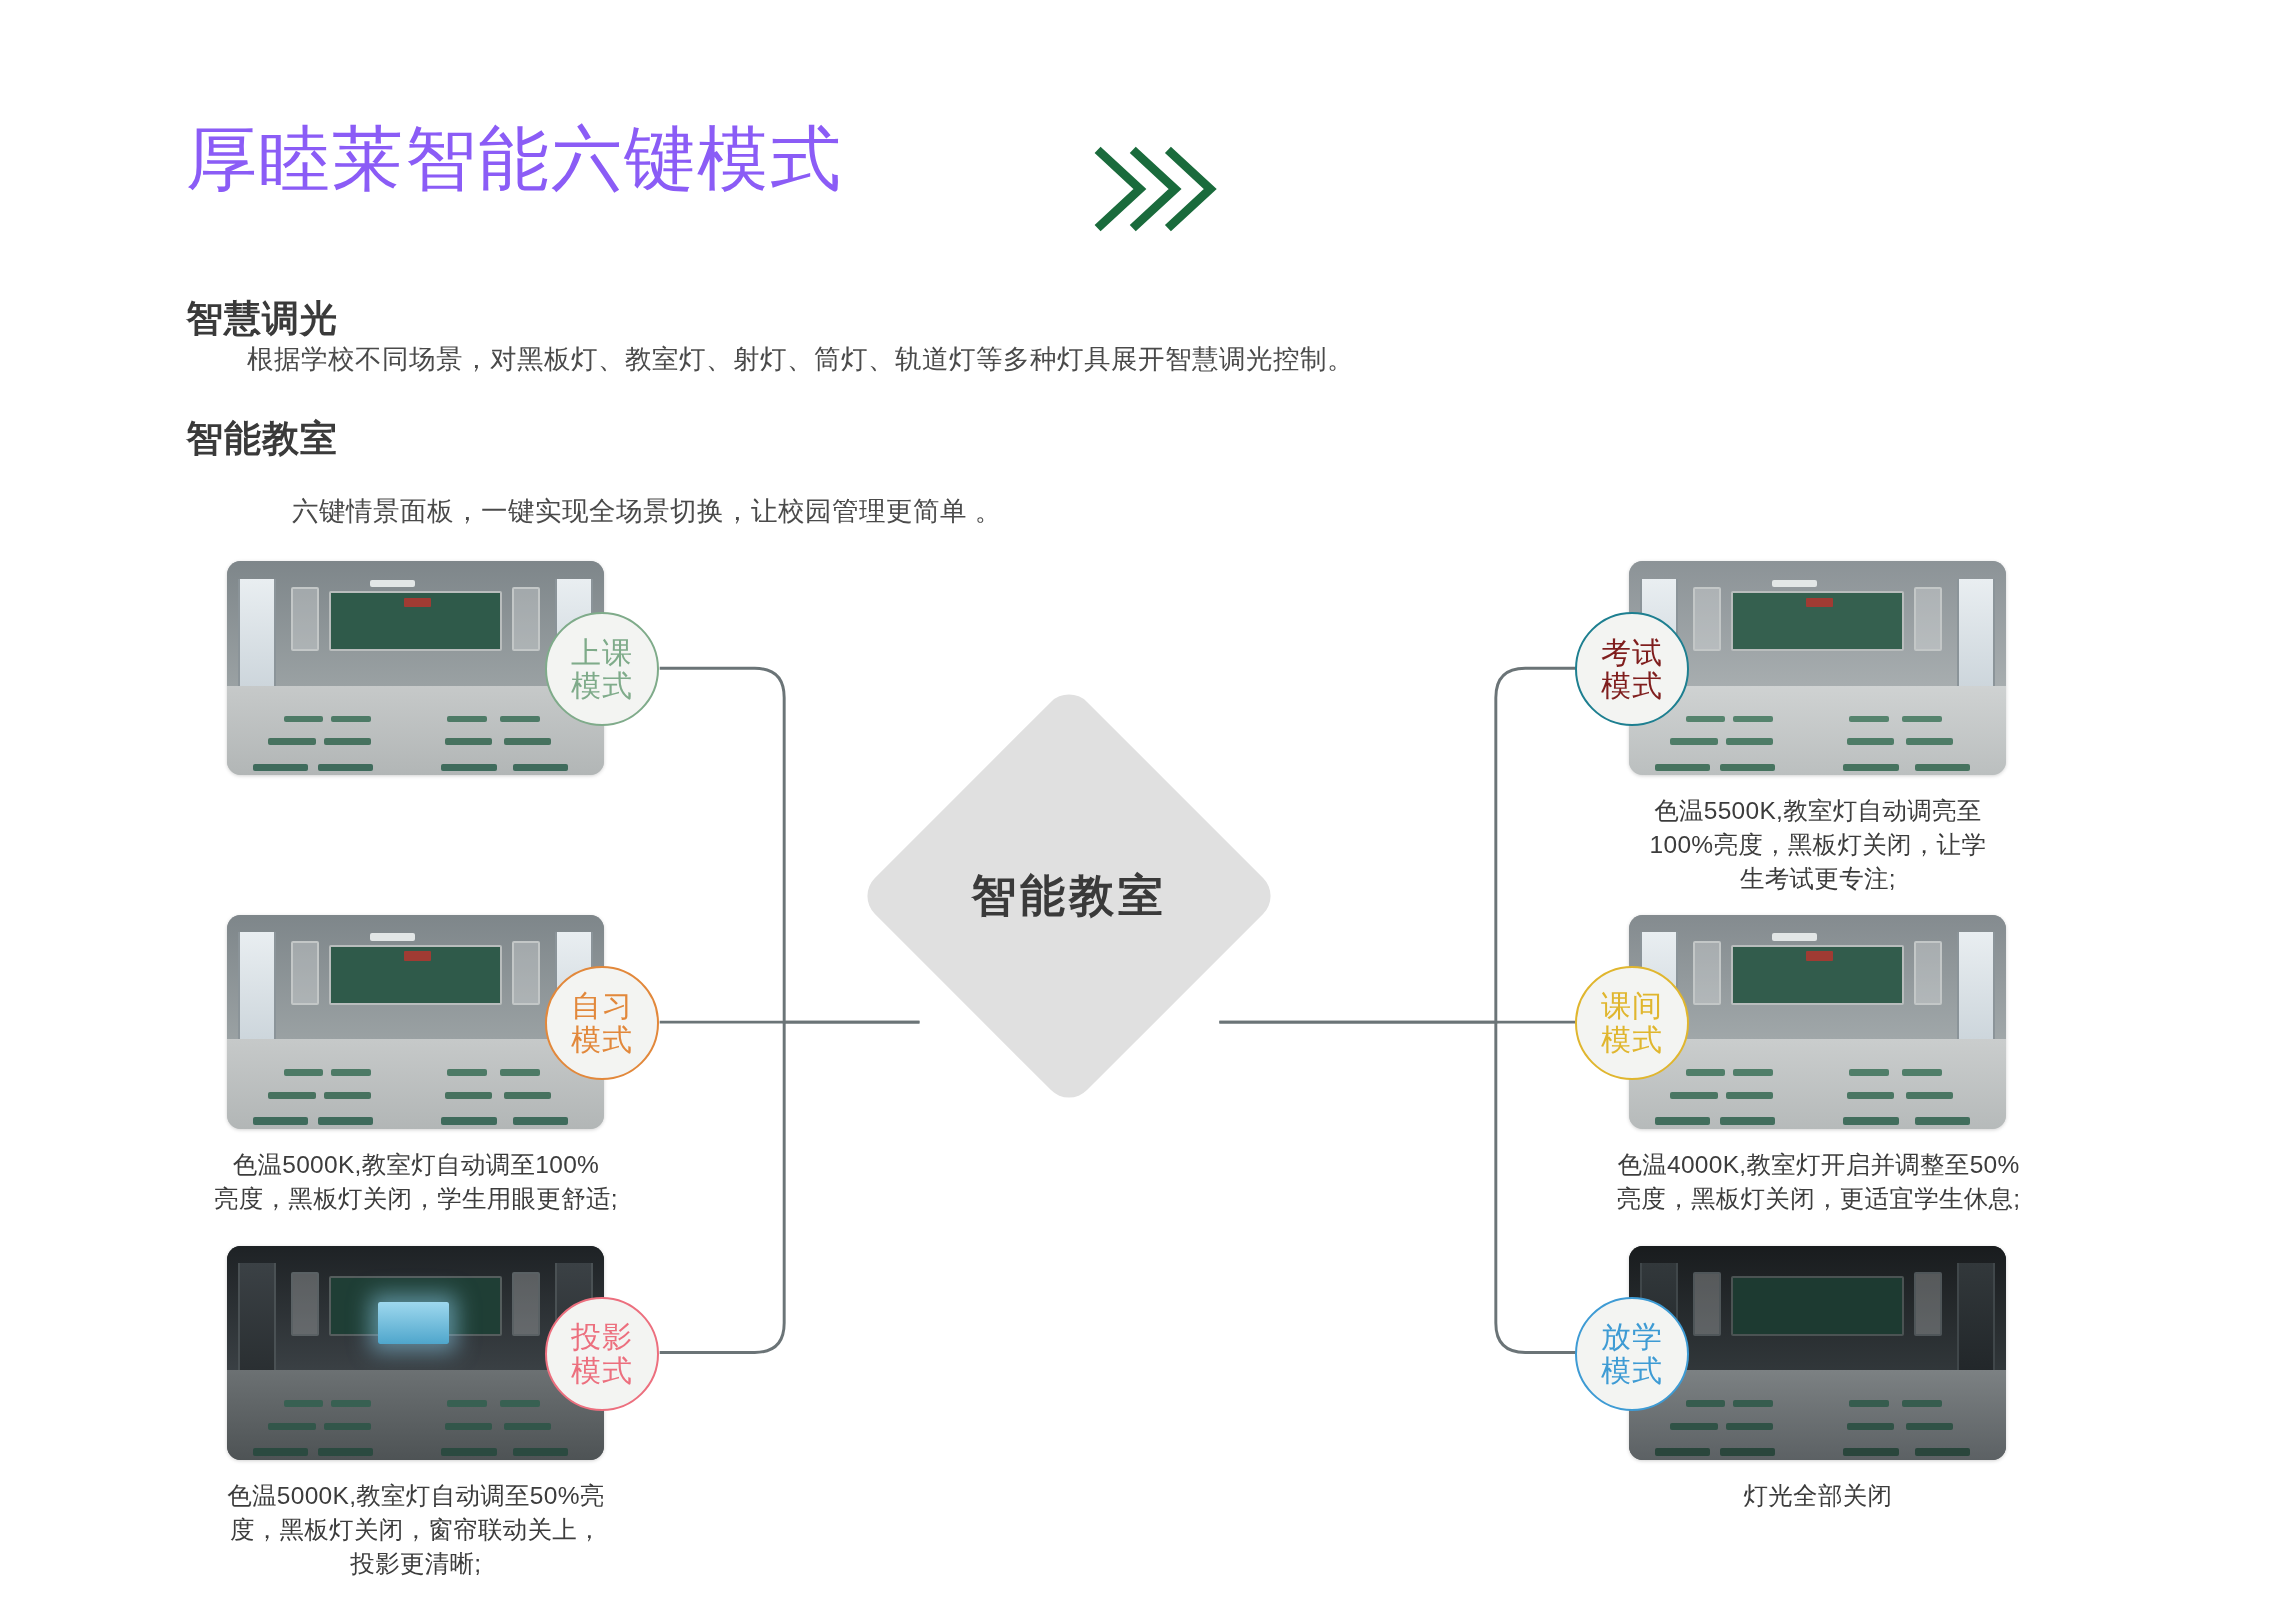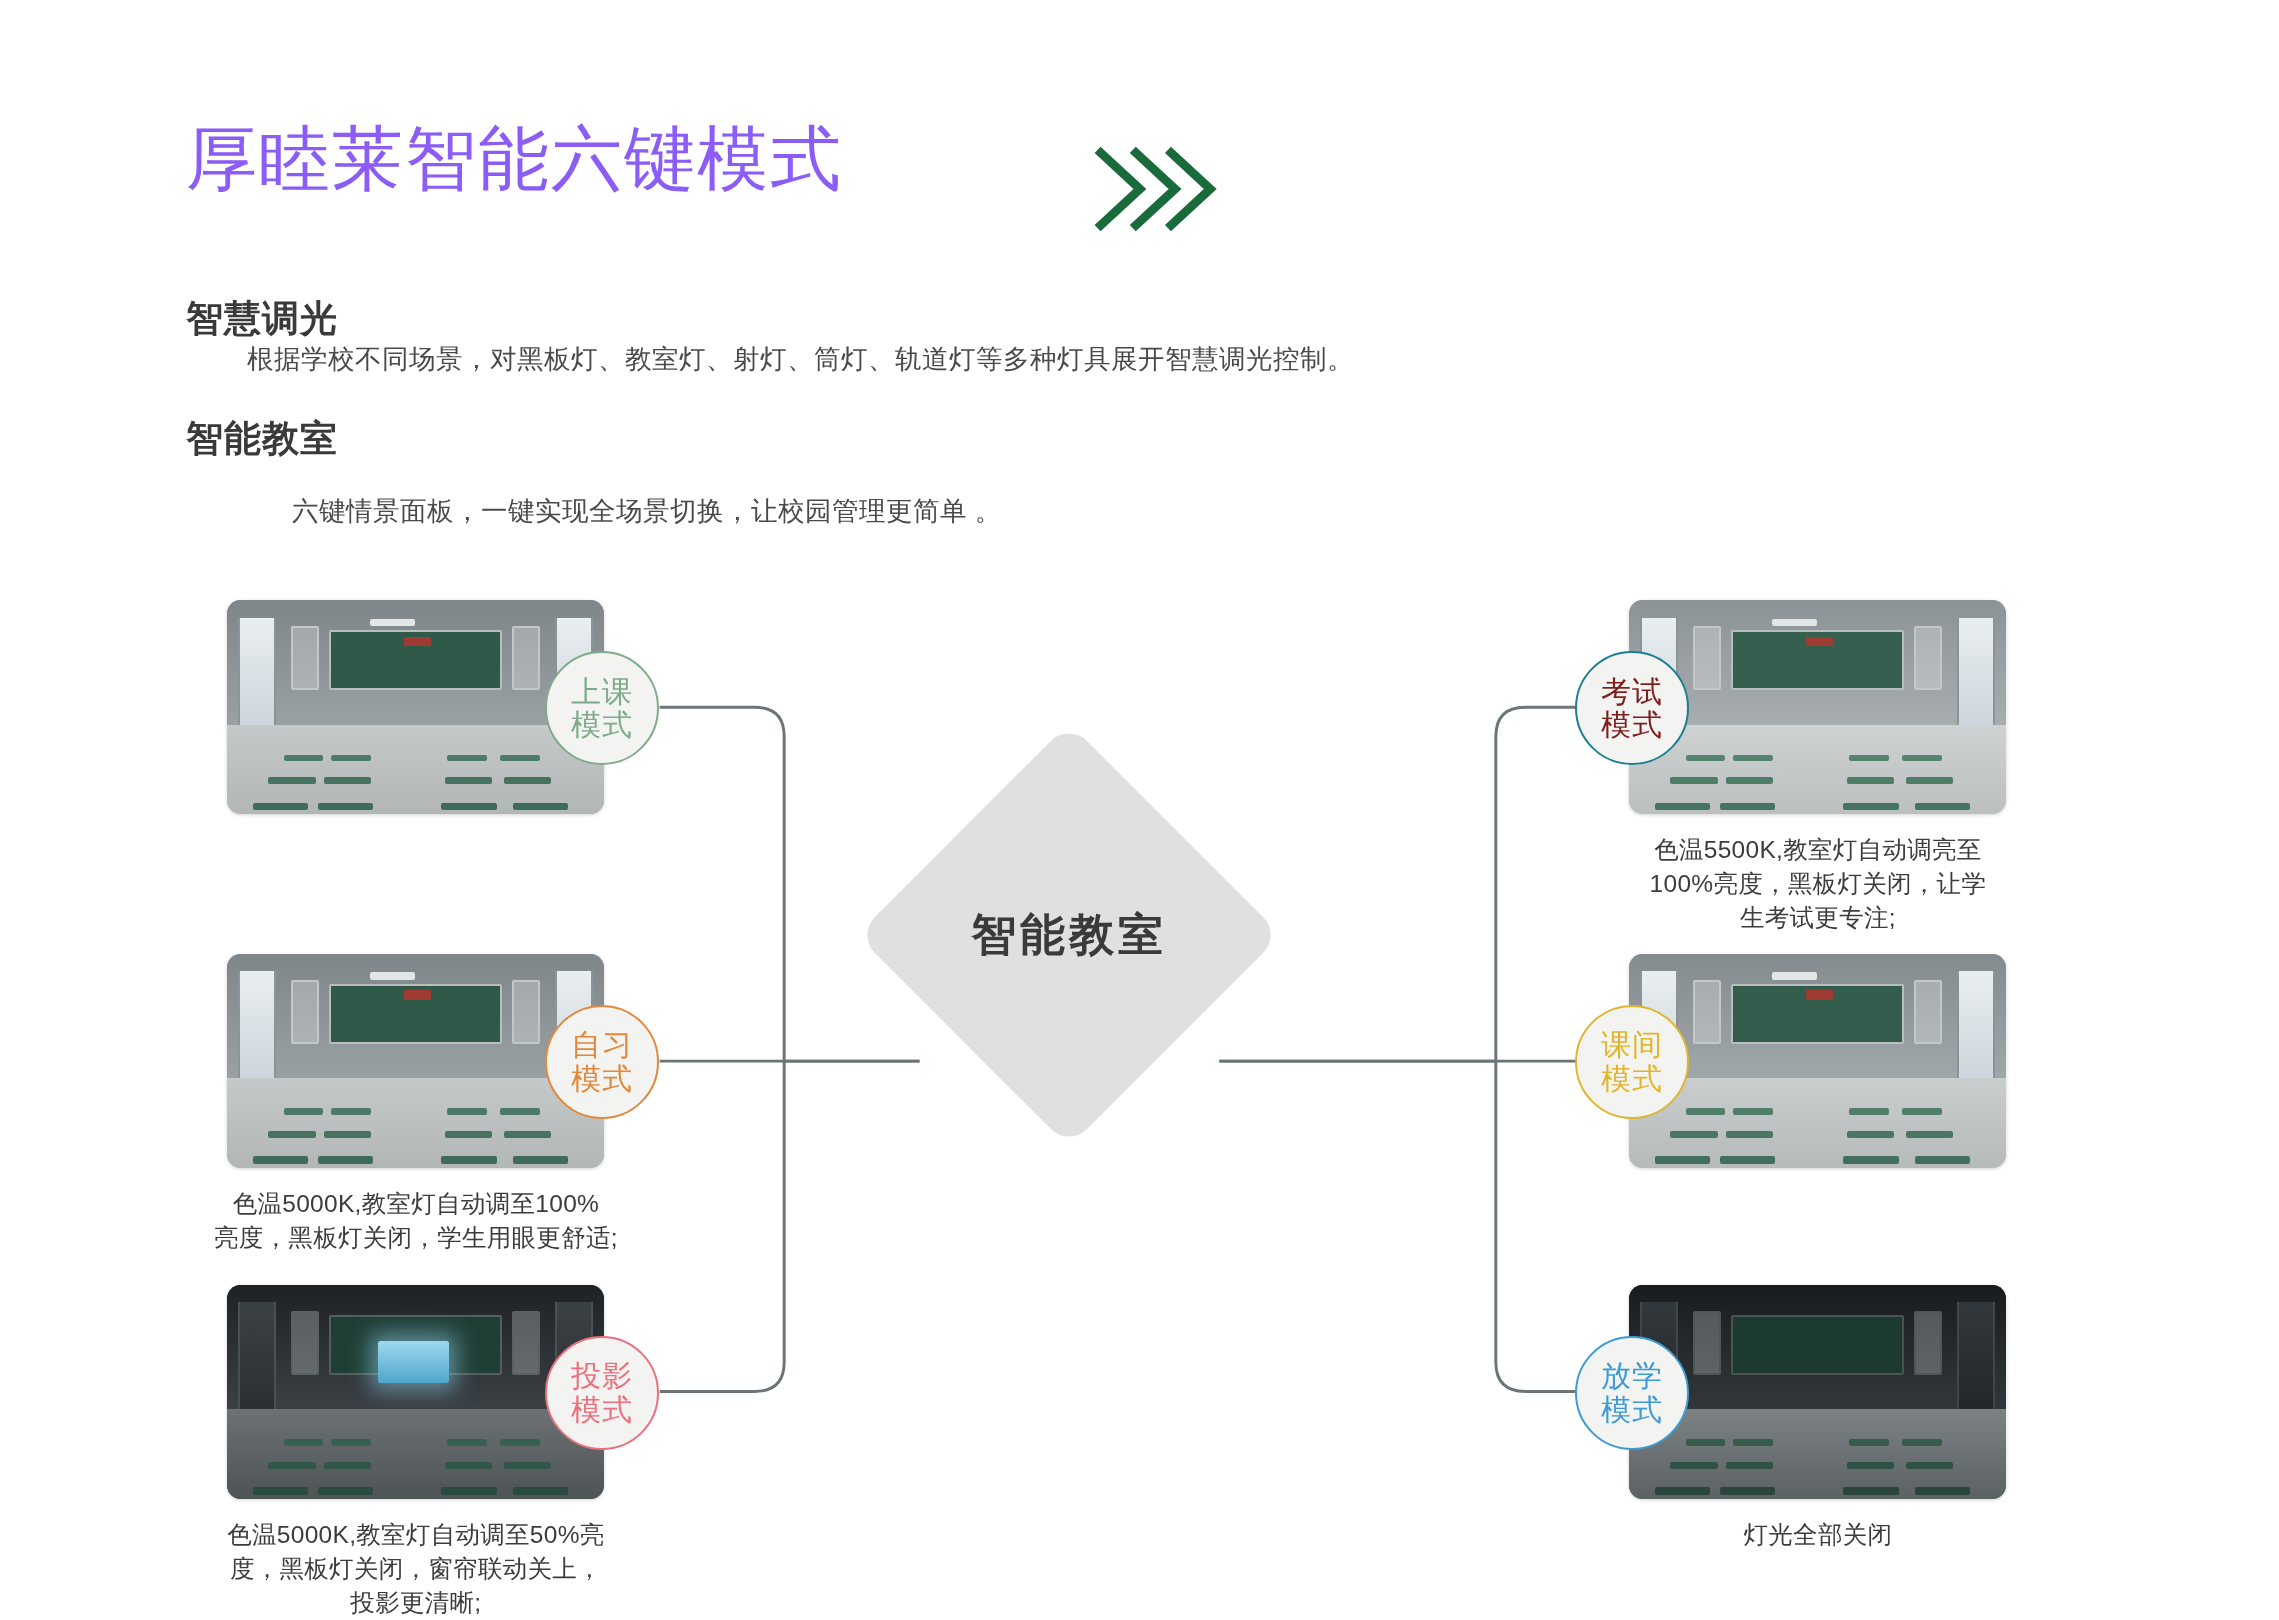--- a/index.html
+++ b/index.html
@@ -35,21 +35,21 @@
 
   .sec-body {
     position: absolute;
     font-size: 26.5px; color: #4a4a4a; letter-spacing: 0.5px;
     white-space: nowrap;
   }
   .sec-body.b1 { left: 247px; top: 341px; }
   .sec-body.b2 { left: 292px; top: 493px; }
 
   
-  #diagram { position: absolute; left: 0; top: 573px; width: 2280px; height: 1039px; }
+  #diagram { position: absolute; left: 0; top: 534px; width: 2280px; height: 1039px; }
   #connectors { position: absolute; left: 0; top: 0; width: 2280px; height: 1039px; }
 
   
   .node { position: absolute; }
   .thumb {
     position: relative;
     width: 377px; height: 214px;
     border-radius: 13.7px;
     overflow: hidden;
     box-shadow: 0 1px 3.9px rgba(0,0,0,.18);
@@ -341,20 +341,22 @@
           <div class="desk" style="left:0%;  width:15%; height:26%; background:#507e69;"></div>
           <div class="desk" style="left:18%; width:15%; height:26%; background:#507e69;"></div>
           <div class="desk" style="left:62%; width:15%; height:26%; background:#507e69;"></div>
           <div class="desk" style="left:82%; width:15%; height:26%; background:#507e69;"></div>
         </div>
       </div>
       <div class="badge" style="left:-54px; top:51px; border-color:#e0b62e; color:#e0b62e;">
         <span>课间</span>
         <span>模式</span>
       </div>
+      <div class="cap" style="left:-31px; top:233px; white-space:pre-line; width:441px;">色温4000K,教室灯开启并调整至50%
+亮度，黑板灯关闭，更适宜学生休息;</div>
     </div>
 
     <div class="node" style="left:1629px; top:712px;">
       <div class="thumb">
         <div class="sky" style="background:linear-gradient(180deg,#1c1f21 0%,#32373a 50%,#4c5154 60%);"></div>
         <div class="cr-wall" style="background:linear-gradient(180deg,#191c1e,#31373a);"></div>
         <div class="cr-win" style="left:3%; background:linear-gradient(180deg,#32383b,#22272a); border-color:#40474a;"></div>
         <div class="cr-win" style="right:3%; background:linear-gradient(180deg,#32383b,#22272a); border-color:#40474a;"></div>
         <div class="cr-board" style="background:#1d3a31; border-color:#4b5353;"></div>
         <div class="cr-side" style="left:17%; border-color:#4f5659;"></div>

